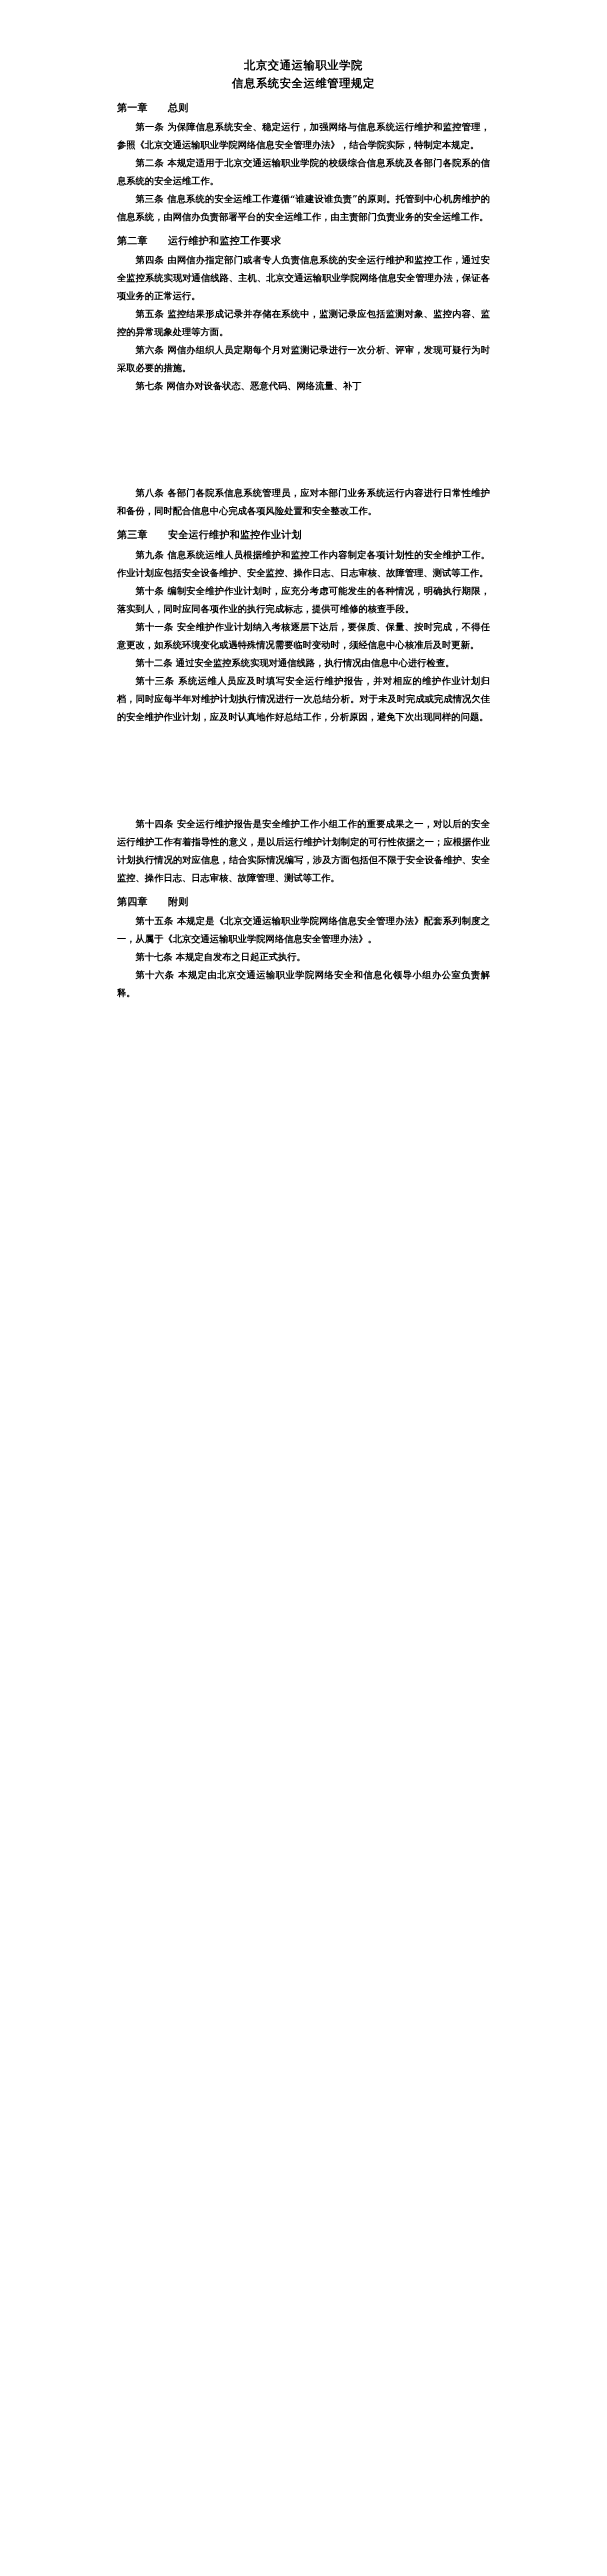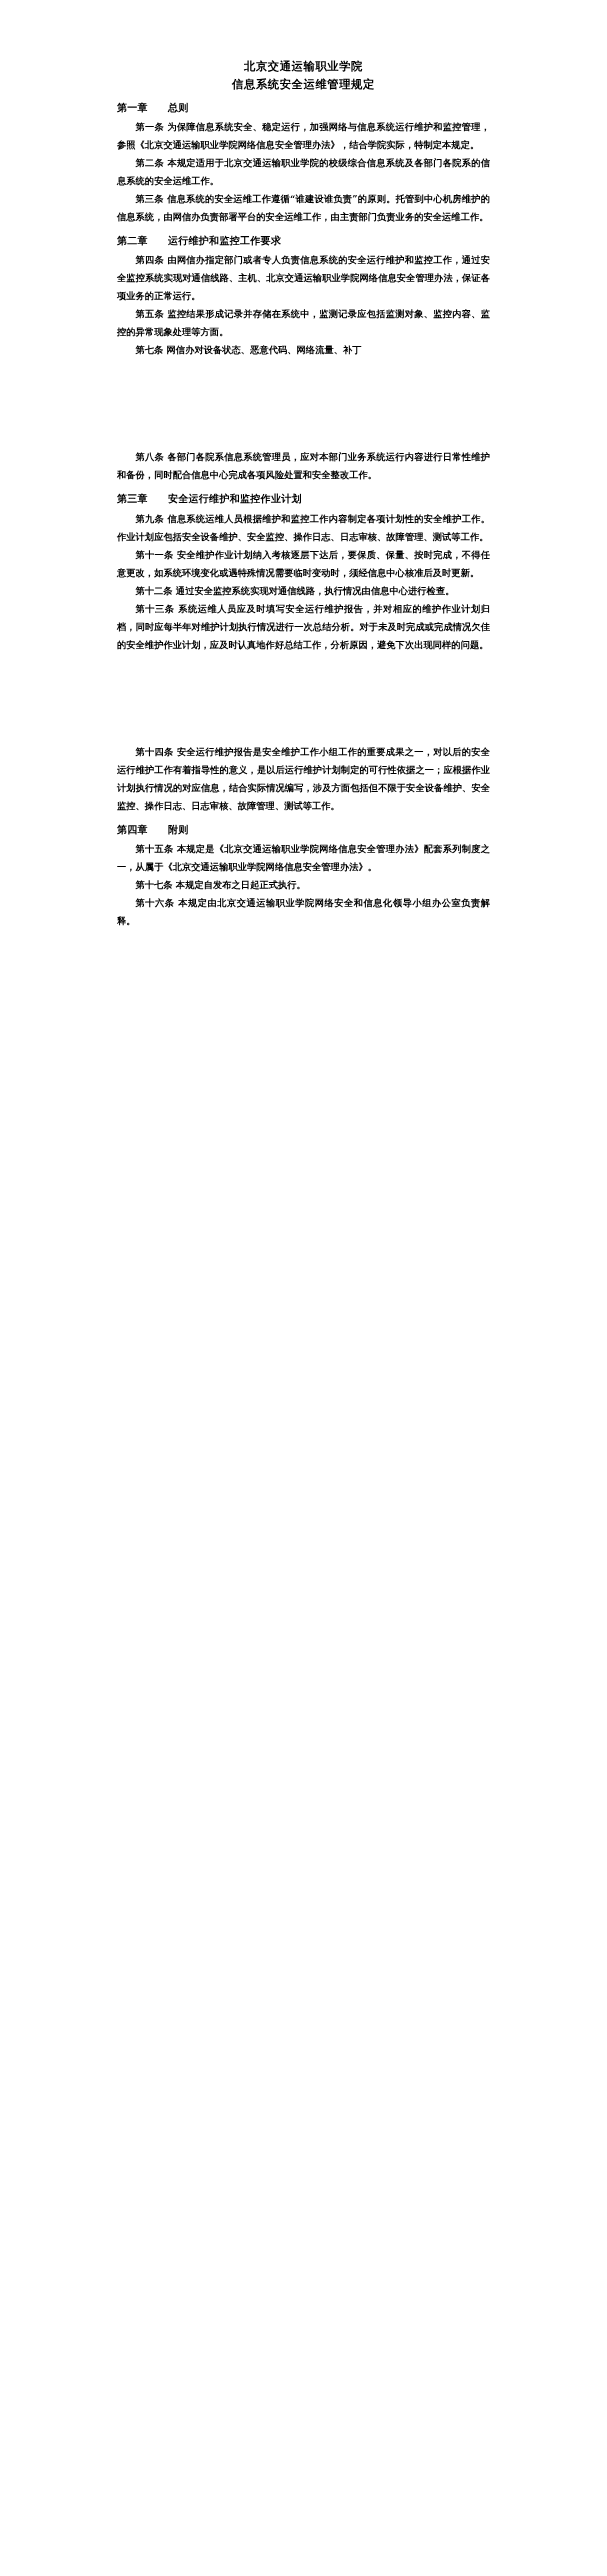--- a/index.html
+++ b/index.html
@@ -13,21 +13,21 @@
     color: #000000;
   }
   .page {
     width: 607px;
     min-height: 2576px;
     box-sizing: border-box;
     padding: 57px 117px 36px 117px;
   }
   .doc-title {
     text-align: center;
-    font-family: Liberation Sans, sans-serif;
+    font-family: Liberation Mono, monospace;
     font-weight: bold;
     font-size: 11.3px;
     line-height: 18px;
     letter-spacing: 0.6px;
   }
   .chapter {
     text-align: left;
     font-family: "DejaVu Serif", "Liberation Serif", serif;
     font-weight: bold;
     font-size: 10px;
@@ -76,30 +76,32 @@
   </div>
   <p class="body-text">第一条 为保障信息系统安全、稳定运行，加强网络与信息系统运行维护和监控管理，参照《北京交通运输职业学院网络信息安全管理办法》，结合学院实际，特制定本规定。</p>
   <p class="body-text">第二条 本规定适用于北京交通运输职业学院的校级综合信息系统及各部门各院系的信息系统的安全运维工作。</p>
   <p class="body-text">第三条 信息系统的安全运维工作遵循“谁建设谁负责”的原则。托管到中心机房维护的信息系统，由网信办负责部署平台的安全运维工作，由主责部门负责业务的安全运维工作。</p>
 
   <div class="chapter">
     <span>第二章</span><span class="ch-gap"></span><span>运行维护和监控工作要求</span>
   </div>
   <p class="body-text">第四条 由网信办指定部门或者专人负责信息系统的安全运行维护和监控工作，通过安全监控系统实现对通信线路、主机、北京交通运输职业学院网络信息安全管理办法，保证各项业务的正常运行。</p>
   <p class="body-text">第五条 监控结果形成记录并存储在系统中，监测记录应包括监测对象、监控内容、监控的异常现象处理等方面。</p>
+  <p class="body-text">第六条 网信办组织人员定期每个月对监测记录进行一次分析、评审，发现可疑行为时采取必要的措施。</p>
   <p class="body-text">第七条 网信办对设备状态、恶意代码、网络流量、补丁</p>
 
   <div class="spacer-block"></div>
 
   <p class="body-text">第八条 各部门各院系信息系统管理员，应对本部门业务系统运行内容进行日常性维护和备份，同时配合信息中心完成各项风险处置和安全整改工作。</p>
 
   <div class="chapter">
     <span>第三章</span><span class="ch-gap"></span><span>安全运行维护和监控作业计划</span>
   </div>
   <p class="body-text">第九条 信息系统运维人员根据维护和监控工作内容制定各项计划性的安全维护工作。作业计划应包括安全设备维护、安全监控、操作日志、日志审核、故障管理、测试等工作。</p>
+  <p class="body-text">第十条 编制安全维护作业计划时，应充分考虑可能发生的各种情况，明确执行期限，落实到人，同时应同各项作业的执行完成标志，提供可维修的核查手段。</p>
   <p class="body-text">第十一条 安全维护作业计划纳入考核逐层下达后，要保质、保量、按时完成，不得任意更改，如系统环境变化或遇特殊情况需要临时变动时，须经信息中心核准后及时更新。</p>
   <p class="body-text">第十二条 通过安全监控系统实现对通信线路，执行情况由信息中心进行检查。</p>
   <p class="body-text">第十三条 系统运维人员应及时填写安全运行维护报告，并对相应的维护作业计划归档，同时应每半年对维护计划执行情况进行一次总结分析。对于未及时完成或完成情况欠佳的安全维护作业计划，应及时认真地作好总结工作，分析原因，避免下次出现同样的问题。</p>
 
   <div class="spacer-block-2"></div>
 
   <p class="body-text">第十四条 安全运行维护报告是安全维护工作小组工作的重要成果之一，对以后的安全运行维护工作有着指导性的意义，是以后运行维护计划制定的可行性依据之一；应根据作业计划执行情况的对应信息，结合实际情况编写，涉及方面包括但不限于安全设备维护、安全监控、操作日志、日志审核、故障管理、测试等工作。</p>
 
   <div class="chapter">
     <span>第四章</span><span class="ch-gap"></span><span>附则</span>

